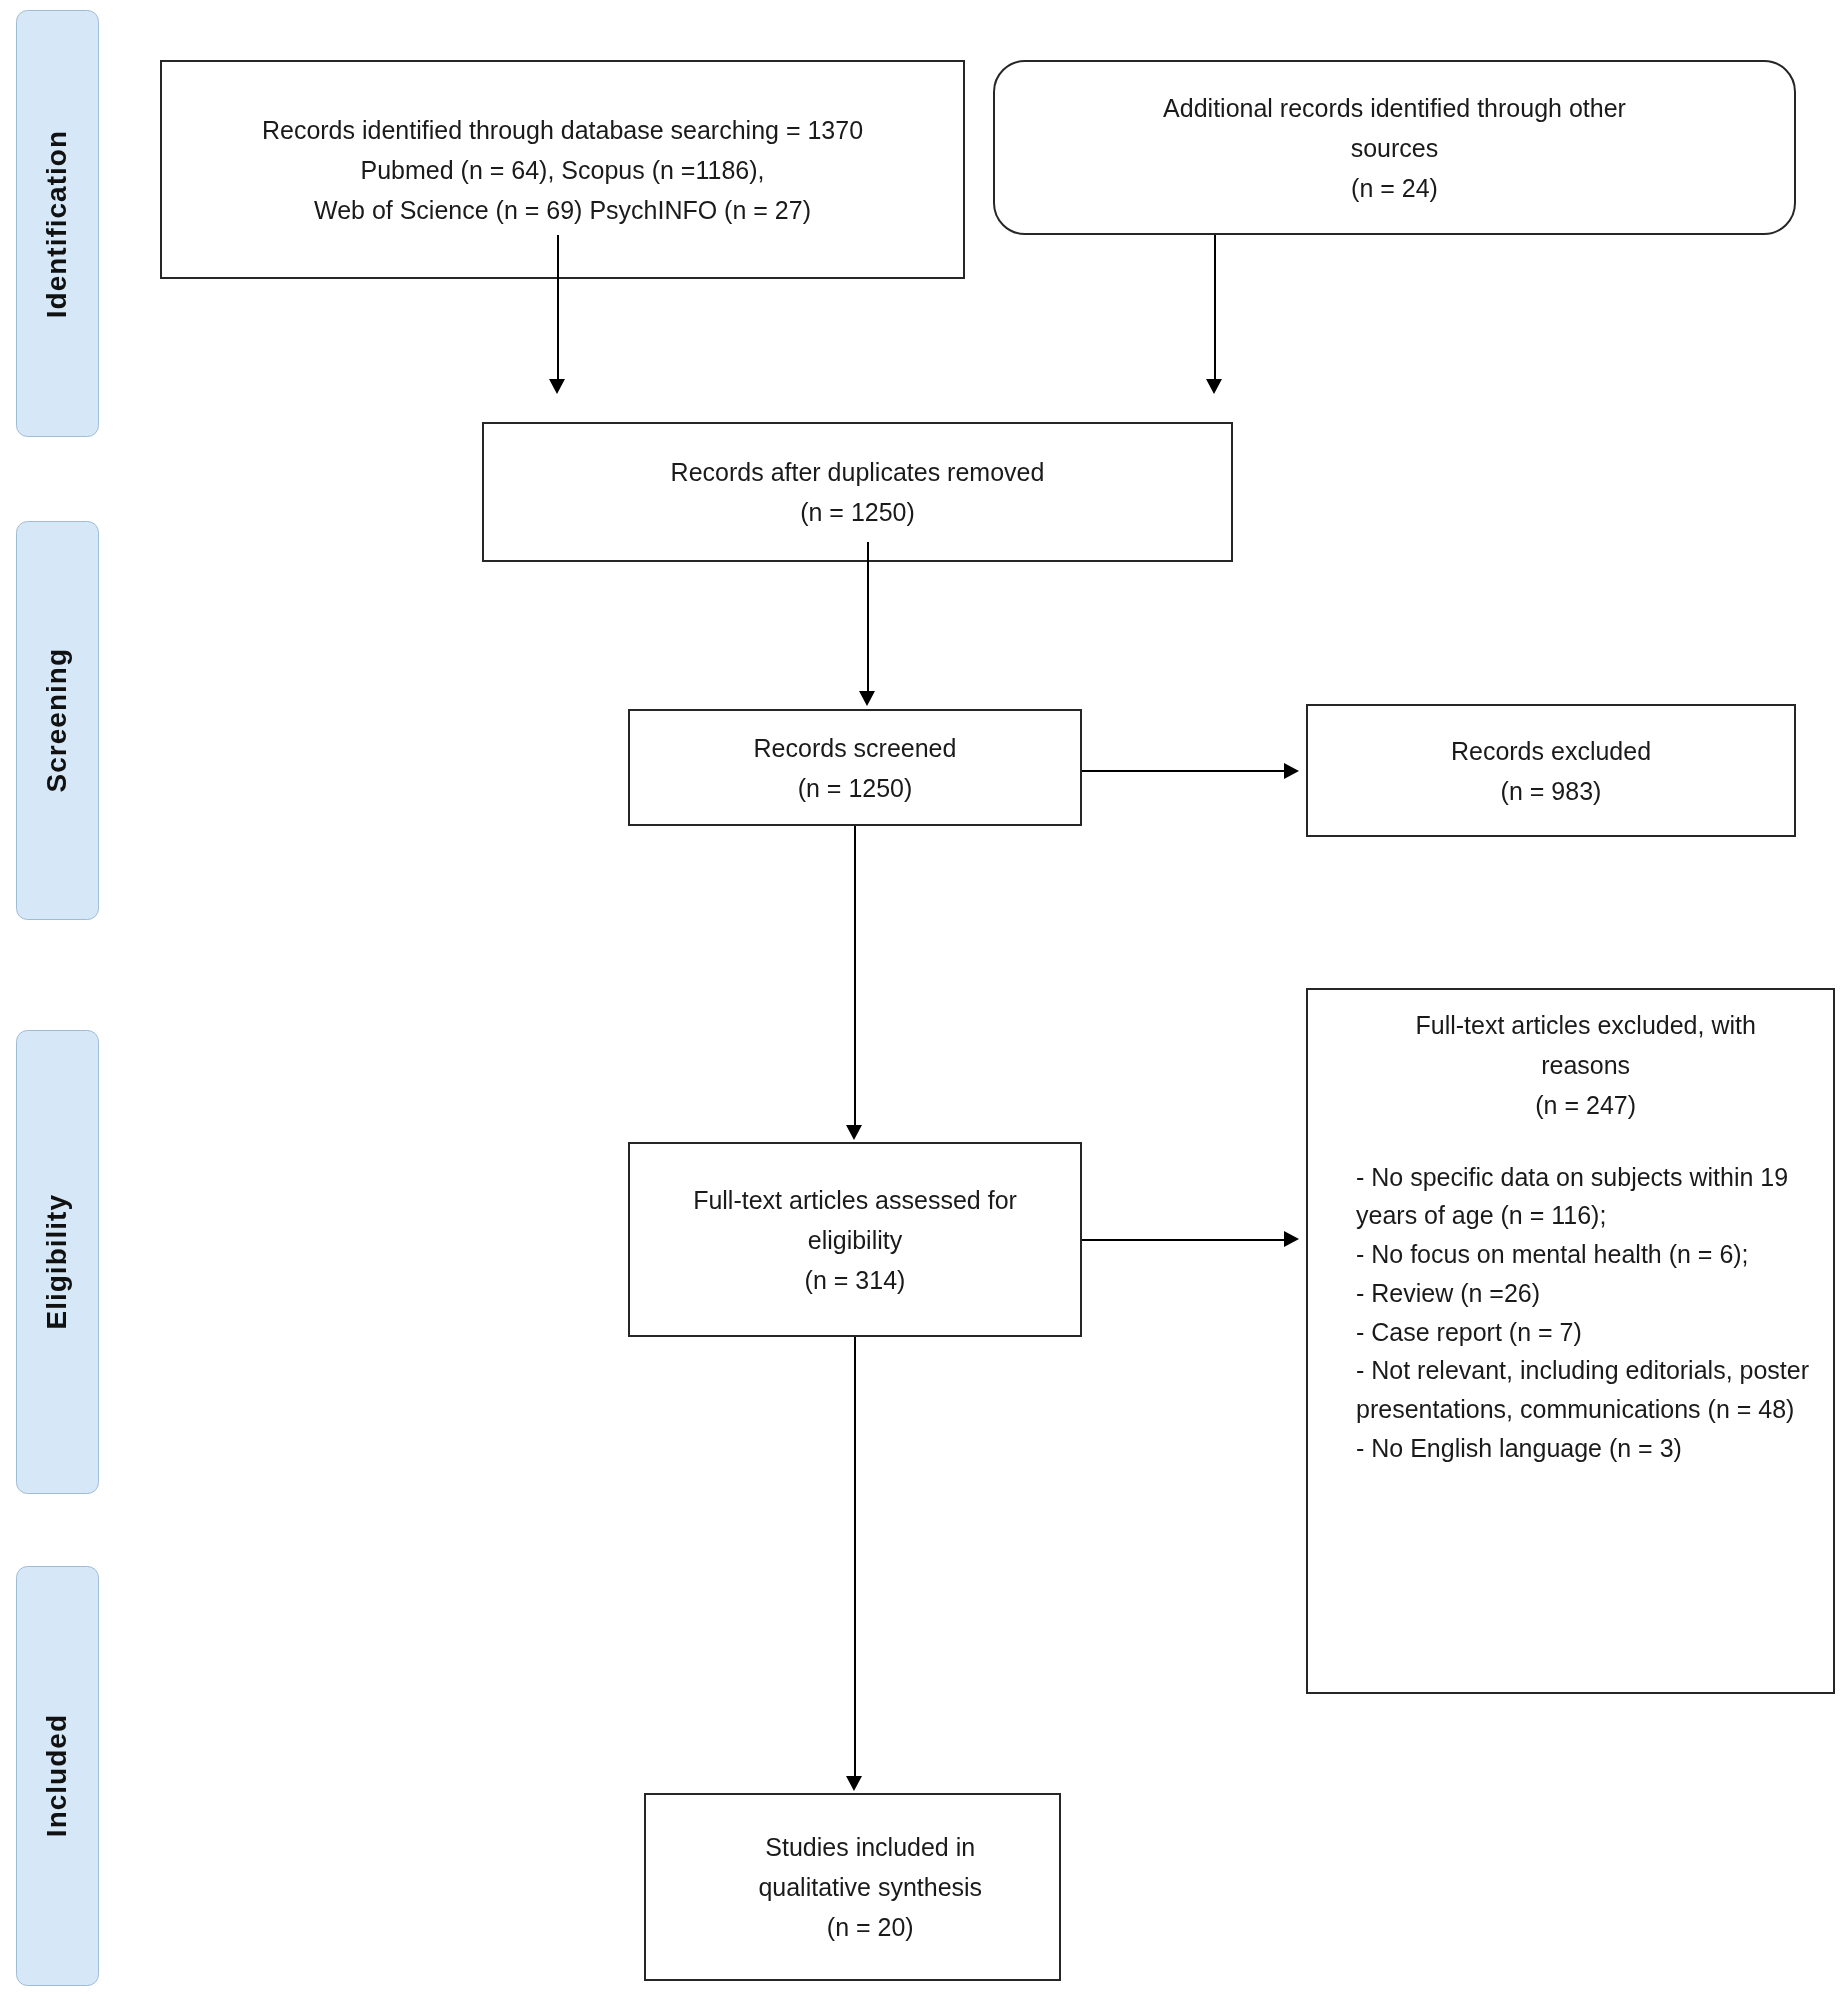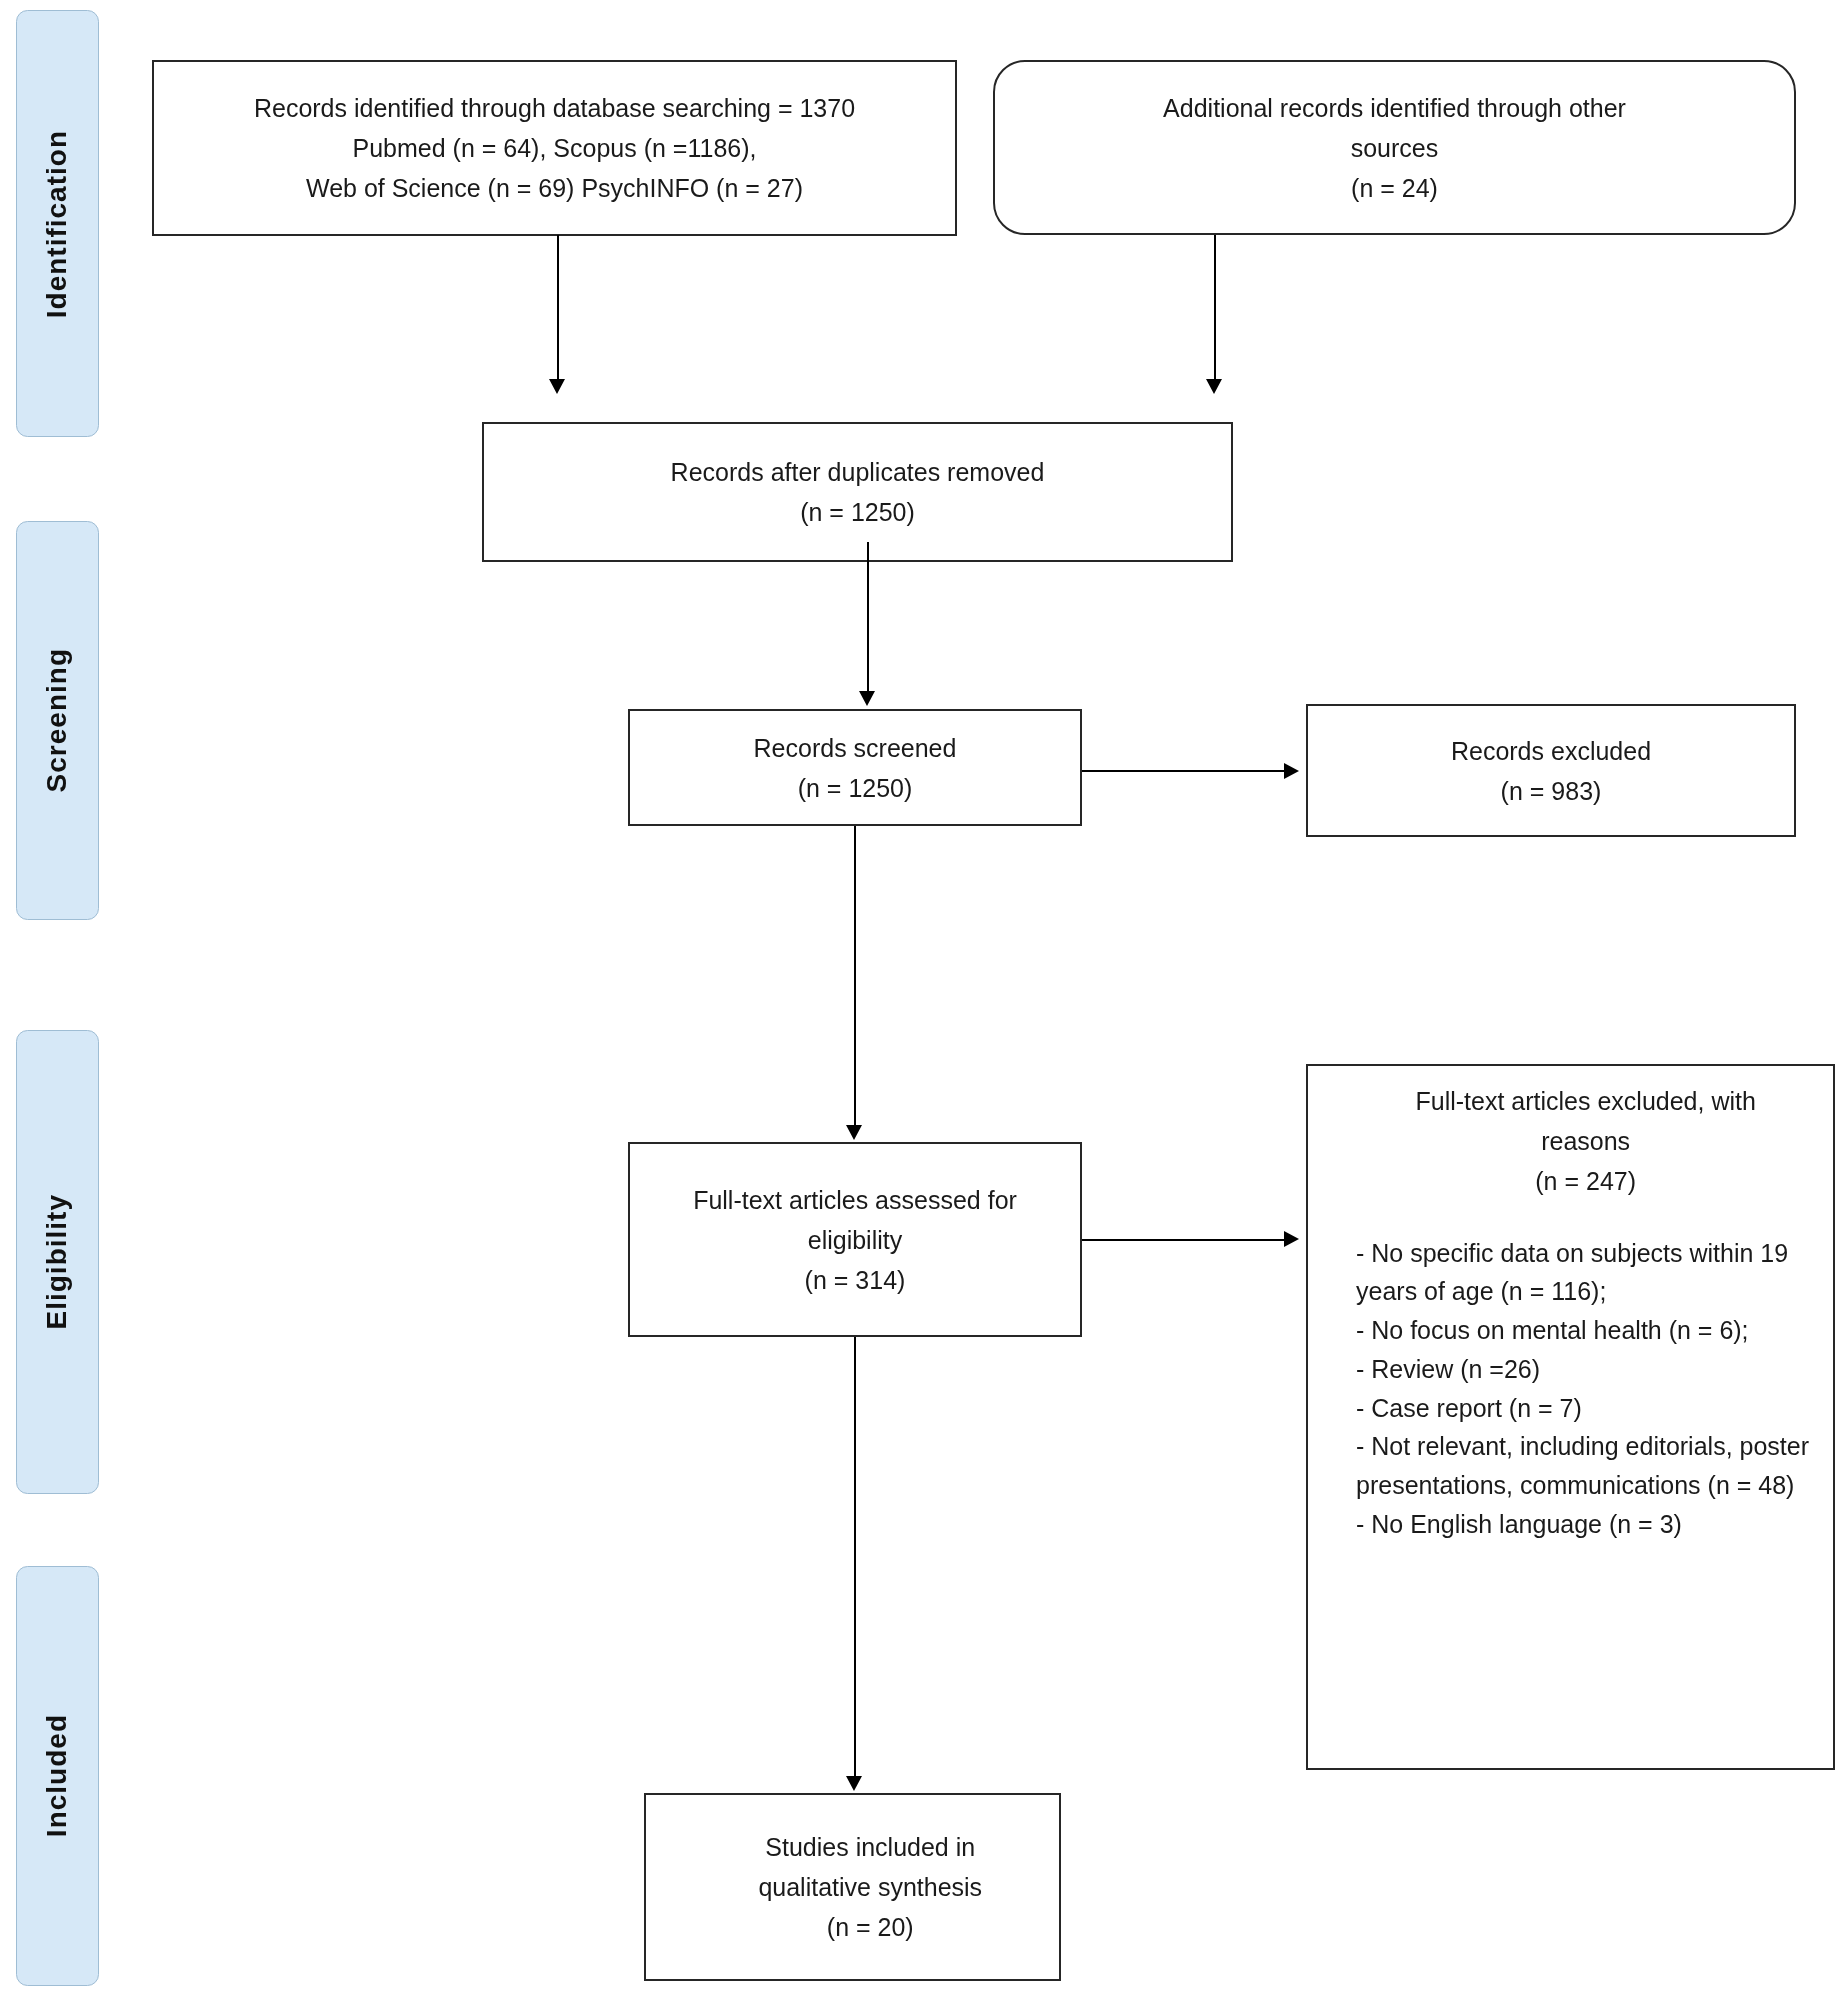--- a/index.html
+++ b/index.html
@@ -93,21 +93,21 @@
   <div class="stage" style="top:521px; height:399px;">
     <span class="vtext">Screening</span>
   </div>
   <div class="stage" style="top:1030px; height:464px;">
     <span class="vtext">Eligibility</span>
   </div>
   <div class="stage" style="top:1566px; height:420px;">
     <span class="vtext">Included</span>
   </div>
 
-  <div class="box" style="left:152px; top:60px; width:805px; height:176px;">
+  <div class="box" style="left:160px; top:60px; width:805px; height:219px;">
     <div class="txt">Records identified through database searching = 1370
 Pubmed (n = 64), Scopus (n =1186),
 Web of Science (n = 69) PsychINFO (n = 27)</div>
   </div>
 
   <div class="box" style="left:993px; top:60px; width:803px; height:175px;border-radius:32px;">
     <div class="txt">Additional records identified through other
 sources
 (n = 24)</div>
   </div>
@@ -126,21 +126,21 @@
     <div class="txt">Records excluded
 (n = 983)</div>
   </div>
 
   <div class="box" style="left:628px; top:1142px; width:454px; height:195px;">
     <div class="txt">Full-text articles assessed for
 eligibility
 (n = 314)</div>
   </div>
 
-  <div class="box listbox" style="left:1306px; top:1064px; width:529px; height:706px;padding-left:48px;">
+  <div class="box listbox" style="left:1306px; top:988px; width:529px; height:706px;padding-left:48px;">
     <div class="txt">Full-text articles excluded, with
 reasons
 (n = 247)</div>
     <div class="reasons">
         <div class="reason">- No specific data on subjects within 19 years of age (n = 116);</div>
         <div class="reason">- No focus on mental health (n = 6);</div>
         <div class="reason">- Review (n =26)</div>
         <div class="reason">- Case report (n = 7)</div>
         <div class="reason">- Not relevant, including editorials, poster presentations, communications (n = 48)</div>
         <div class="reason">- No English language (n = 3)</div>

